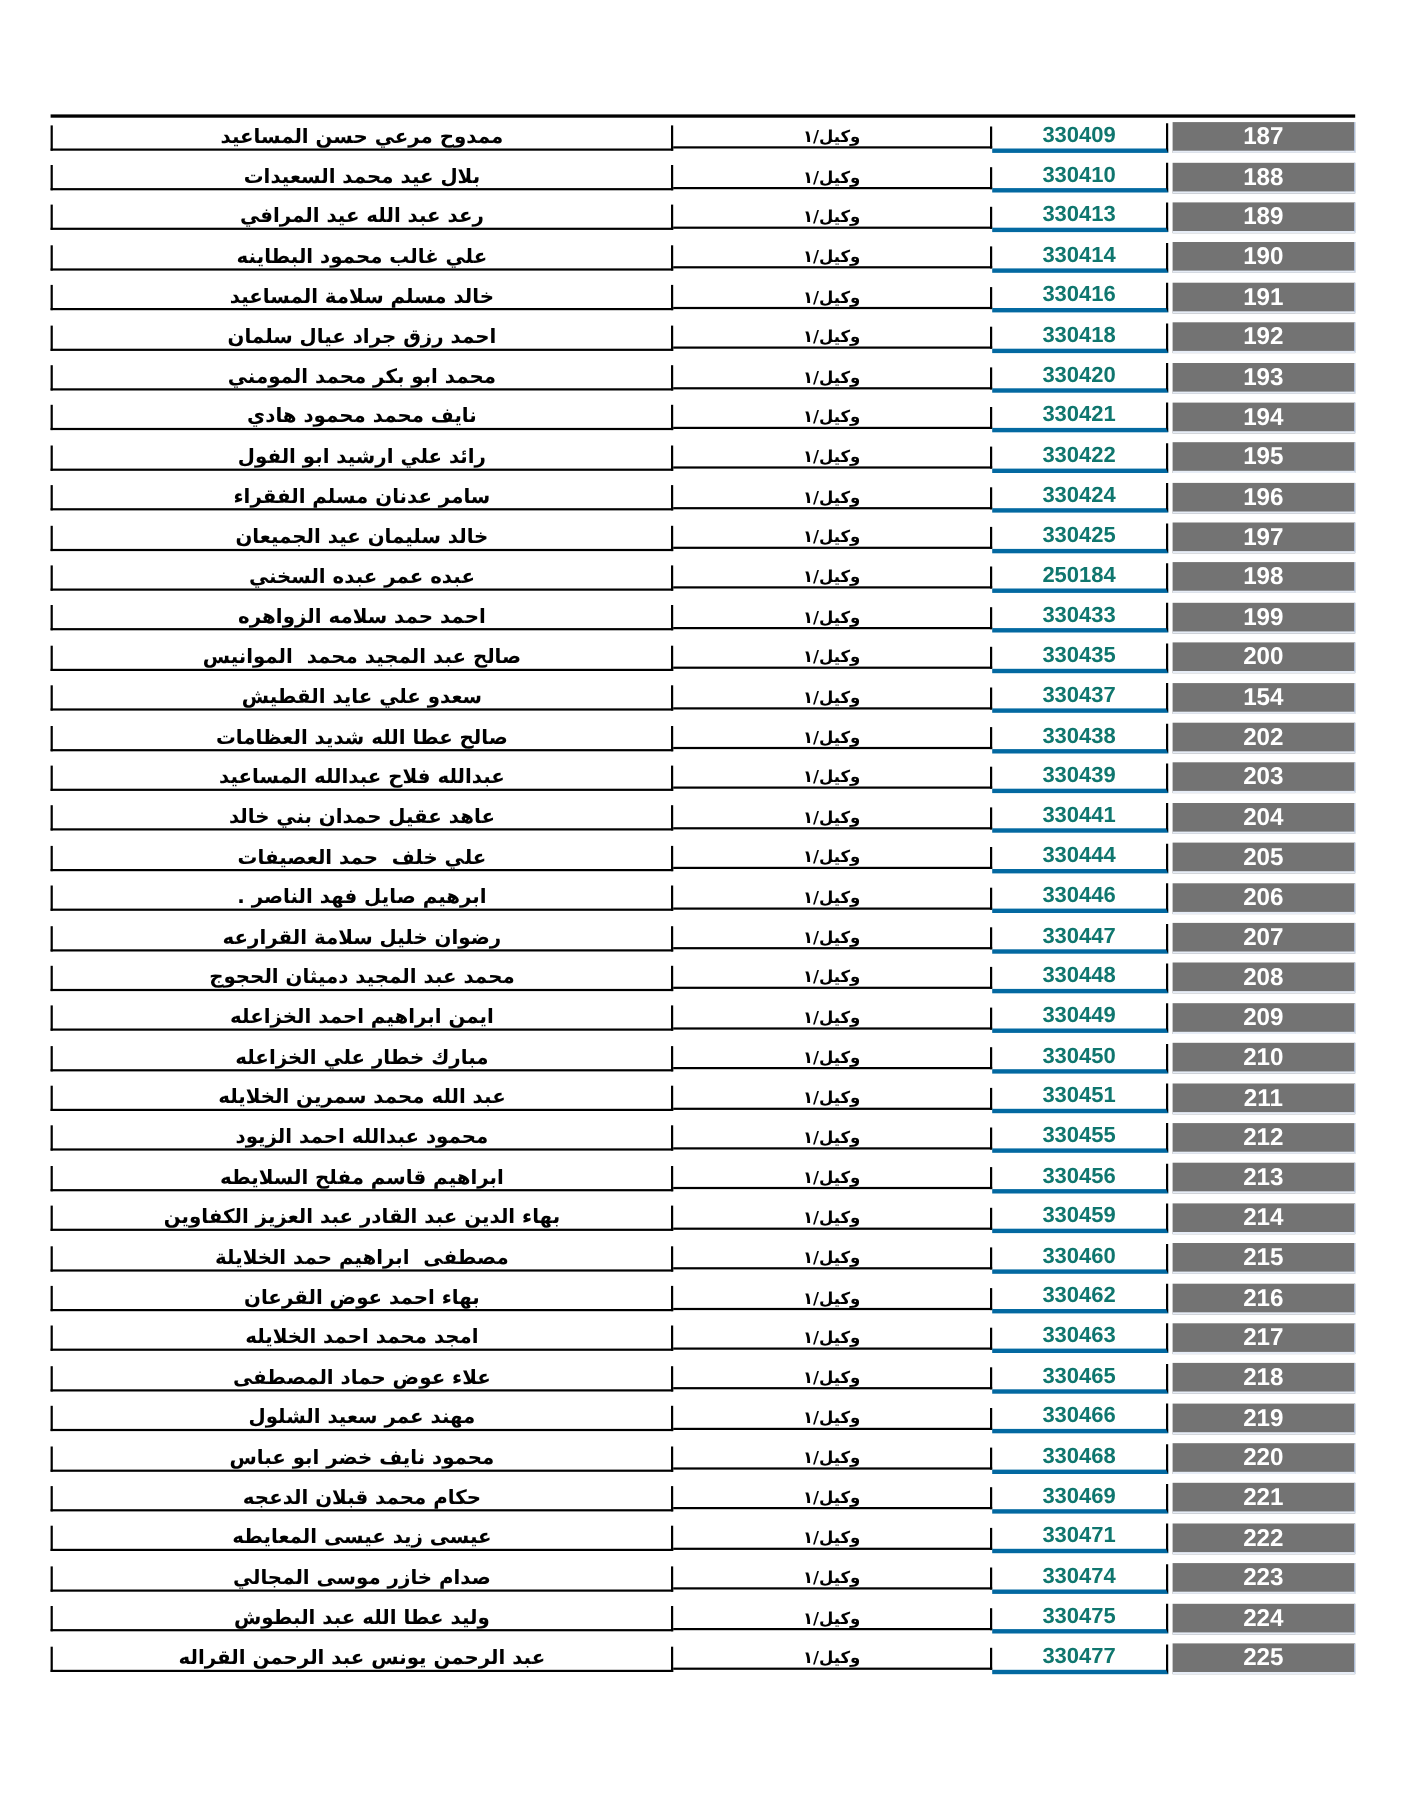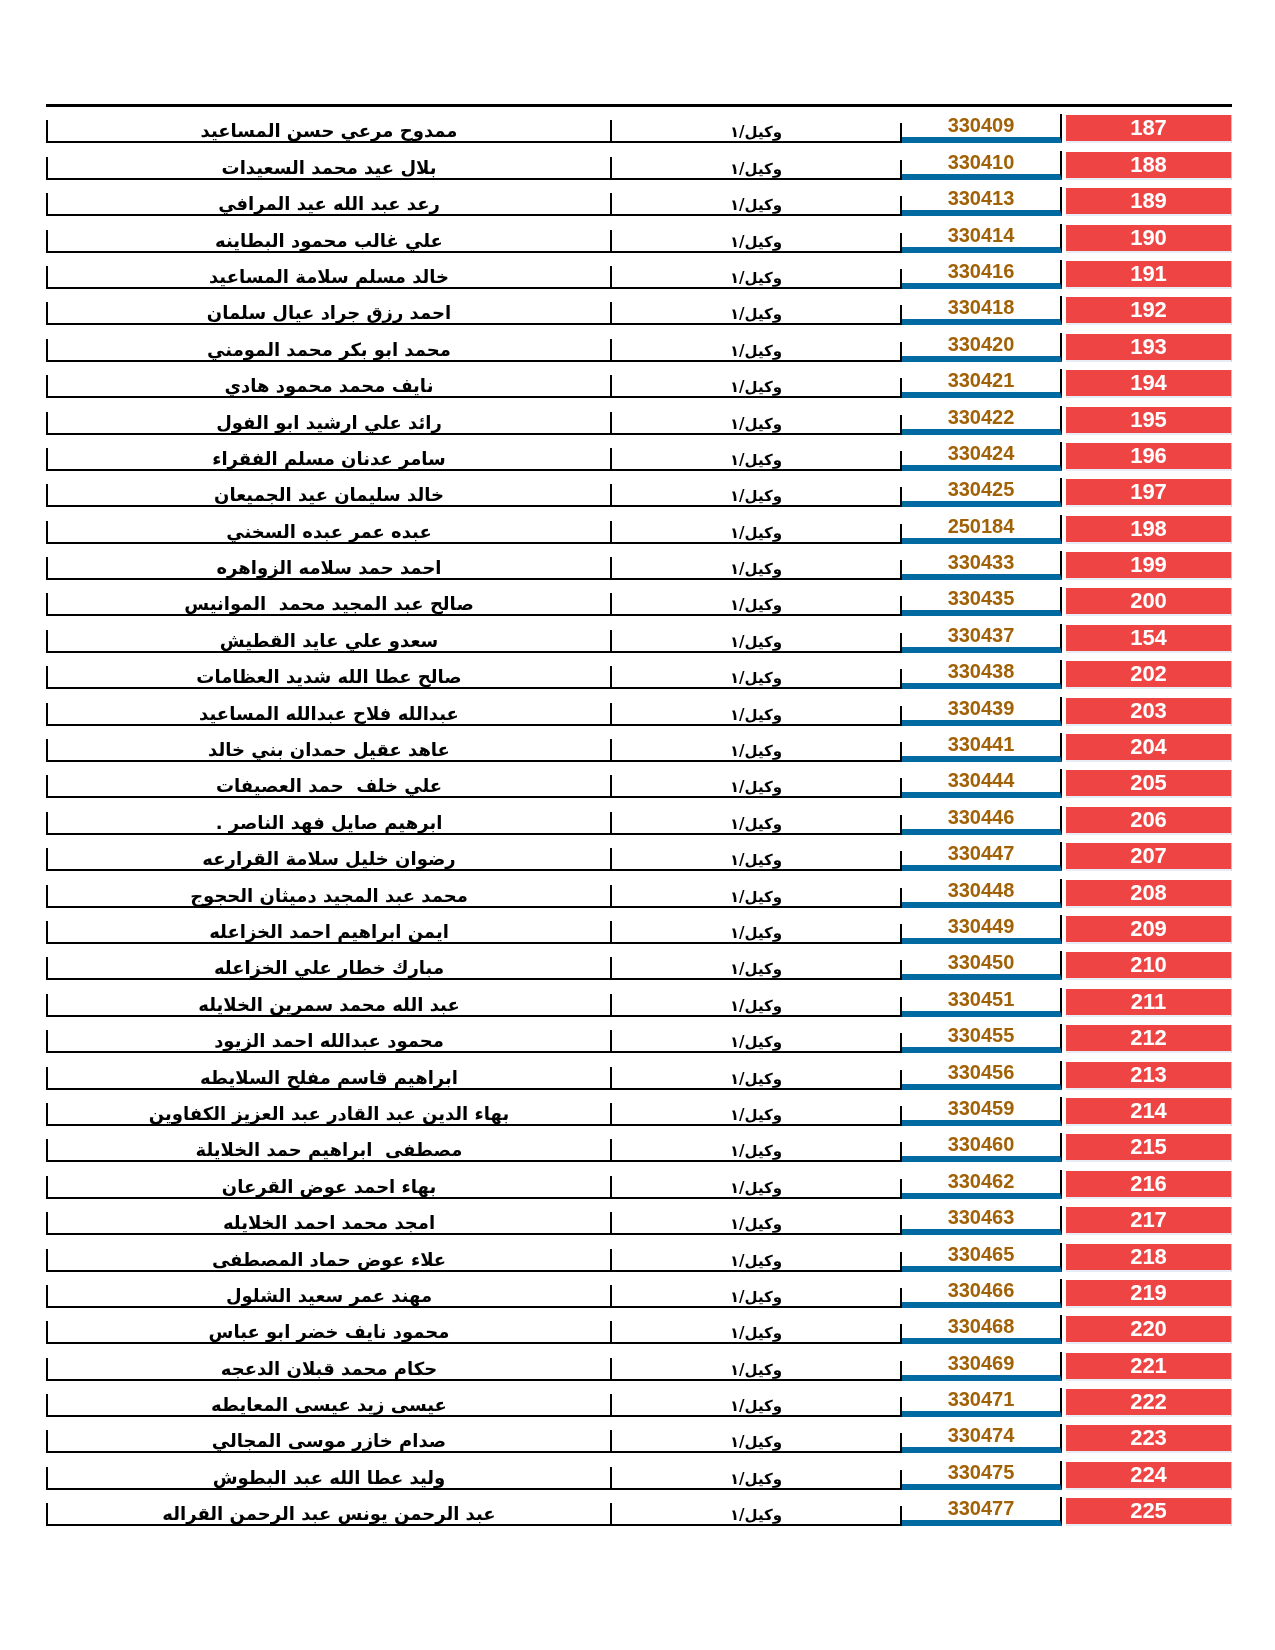--- a/index.html
+++ b/index.html
@@ -21,21 +21,21 @@
     width: 1186px;
   }
   .top-border {
     height: 3px;
     background: #000000;
     width: 100%;
   }
   .trow {
     display: flex;
     height: 36.4px;
-    align-items: flex-end;
+    align-items: center;
   }
   .cell {
     box-sizing: border-box;
     display: flex;
     align-items: center;
     justify-content: center;
     overflow: hidden;
   }
   .cell.name {
     width: 566px;
@@ -53,33 +53,33 @@
     border-right: 2px solid #000;
     border-bottom: 2px solid #000;
     direction: rtl;
     font-weight: bold;
     font-size: 15px;
     color: #000;
   }
   .cell.num {
     width: 160px;
     border-right: 2px solid #000;
-    border-bottom: 6px solid #0369a1;
+    border-bottom: 4px solid #0369a1;
     font-family: "Liberation Sans", sans-serif;
     font-weight: bold;
     font-size: 20px;
-    color: #a16207;
+    color: #0f766e;
     direction: ltr;
   }
   .gap {
     width: 4px;
   }
   .cell.idx {
     width: 166px;
-    background: #ef4444;
+    background: #737373;
     color: #ffffff;
     font-family: "Liberation Sans", sans-serif;
     font-weight: bold;
     font-size: 22px;
     border-bottom: 2px solid #e7edf7;
     border-right: 1px solid #b5c7e4;
     direction: ltr;
   }
 </style>
 </head>

